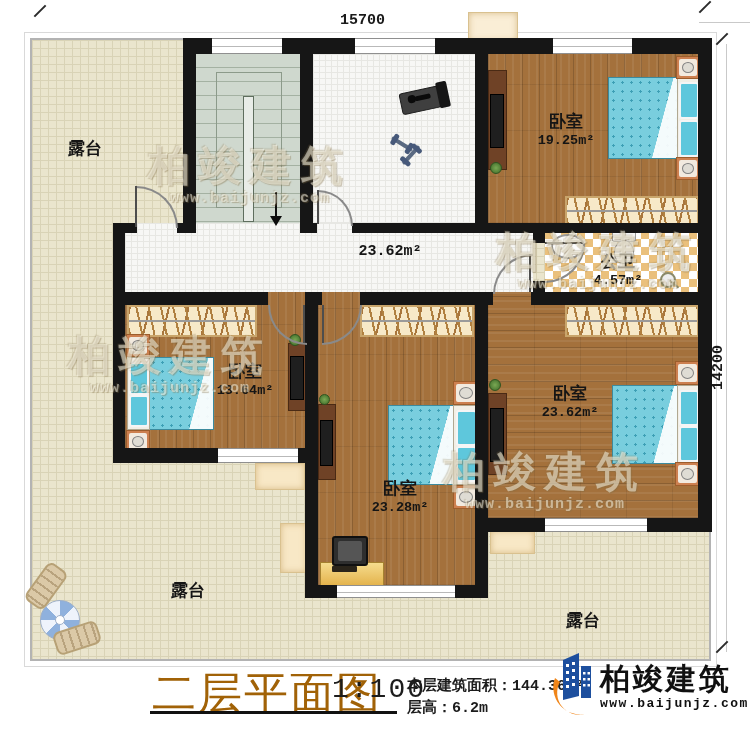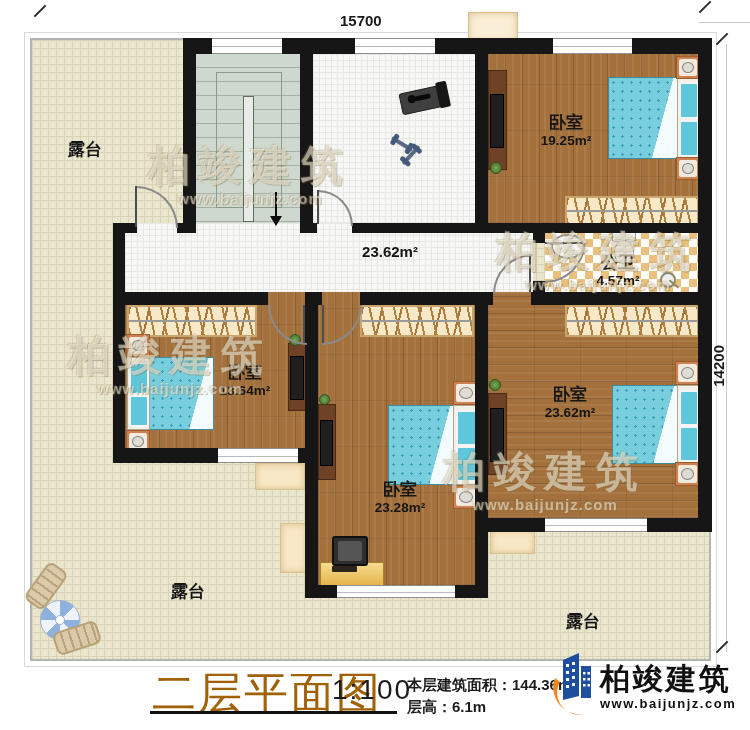--- a/index.html
+++ b/index.html
@@ -1,17 +1,17 @@
 <!DOCTYPE html>
 <html><head>
 <meta charset="utf-8">
 <style>
   html,body{margin:0;padding:0;background:#fff;}
   .canvas{position:relative;width:750px;height:730px;background:#fff;overflow:hidden;
-          font-family:Liberation Sans, sans-serif;}
+          font-family:Liberation Mono, monospace;}
   .abs{position:absolute;}
   
   .terrace{position:absolute;background-color:#eae5cd;
     background-image:linear-gradient(#d9d3b6 1px,transparent 1px),
                      linear-gradient(90deg,#d9d3b6 1px,transparent 1px);
     background-size:8px 8px;border:2px solid #b3b3b3;
     box-shadow:0 0 0 5px #fff,0 0 0 6px #d9d9d9;}
   .tile{position:absolute;background-color:#f7f7f5;
     background-image:linear-gradient(#e7e7e3 1px,transparent 1px),
                      linear-gradient(90deg,#e7e7e3 1px,transparent 1px);
@@ -281,21 +281,21 @@
     <span class="wm-small">www.baijunjz.com</span>
   </div>
 
   <div class="tb-title" style="left:152px;top:664px;">二层平面图</div>
   <div class="tb-scale" style="left:332px;top:674px;">1:100</div>
   <div class="tb-line" style="left:150px;top:711px;width:247px;height:3px;"></div>
   <div class="tb-info" style="left:407px;top:676px;">
     <span>本层建筑面积：</span><span>144.36m²</span>
   </div>
   <div class="tb-info" style="left:407px;top:698px;">
-    <span>层高：</span><span>6.1m</span>
+    <span>层高：</span><span>6.2m</span>
   </div>
 
   <div class="abs" style="left:549px;top:650px;width:46px;height:68px;z-index:10;">
     <svg width="46" height="68" viewBox="0 0 46 68">
       <path d="M14 10 L30 3 L30 46 L14 50 Z" fill="#1d4f9e"></path>
       <rect x="32" y="16" width="10" height="32" fill="#1d4f9e"></rect>
       <rect x="17" y="14" width="3" height="3" fill="#fff"></rect>
         <rect x="23" y="12" width="3" height="3" fill="#fff"></rect>
       <rect x="17" y="21" width="3" height="3" fill="#fff"></rect>
         <rect x="23" y="19" width="3" height="3" fill="#fff"></rect>

